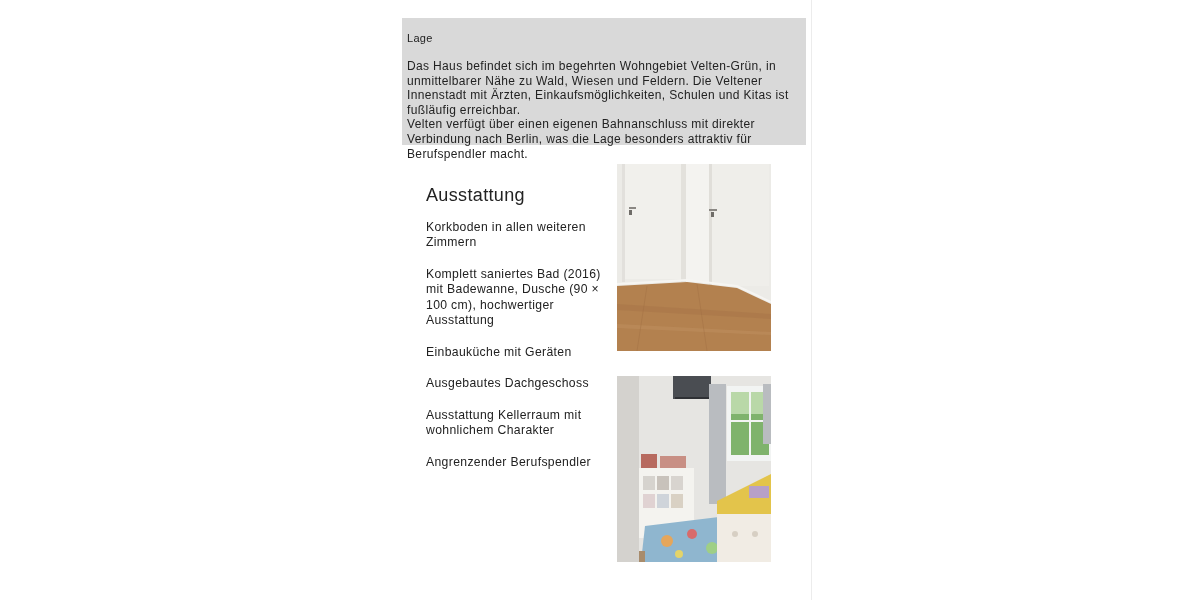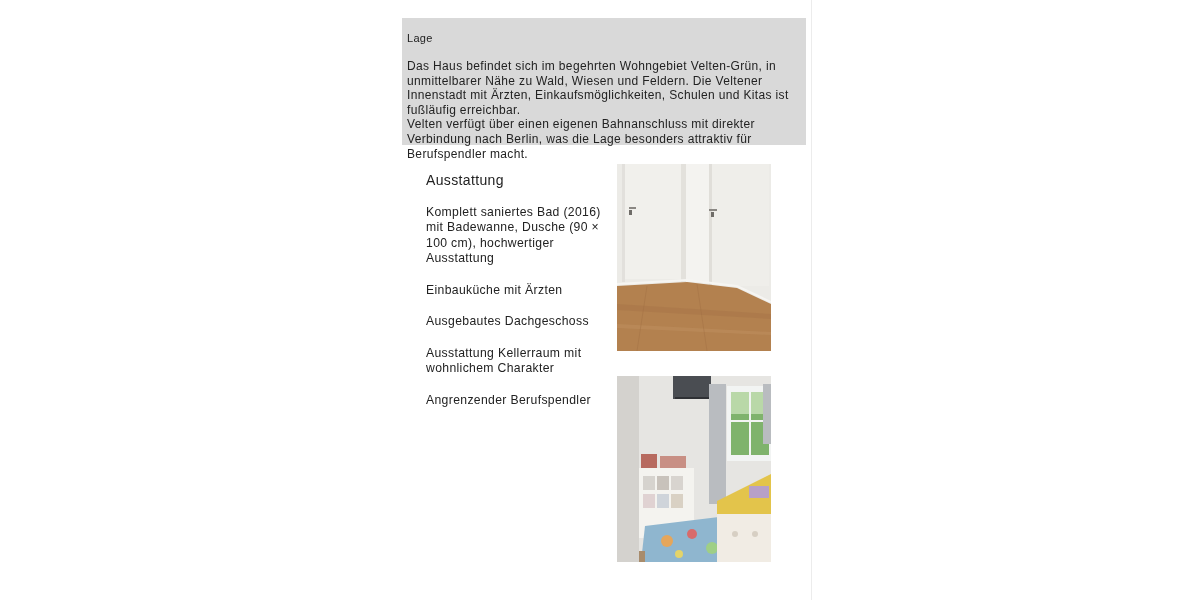--- a/index.html
+++ b/index.html
@@ -49,24 +49,24 @@
       margin: 0;
       white-space: pre-line;
     }
     .features {
       position: absolute;
       left: 426px;
       top: 170px;
       width: 175px;
     }
     .feat-title {
-      font-size: 14px;
+      font-size: 18px;
       line-height: 15.5px;
       letter-spacing: 0.35px;
-      margin: 3px 0 16px 0;
+      margin: 18px 0 16px 0;
       font-weight: normal;
     }
     .feat-list {
       list-style: none;
       margin: 0;
       padding: 0;
     }
     .feat-list li {
       font-size: 12.2px;
       line-height: 15.5px;
@@ -105,22 +105,23 @@
 
   <section class="lage-box">
     <h2 class="lage-title">Lage</h2>
     <p class="lage-text">Das Haus befindet sich im begehrten Wohngebiet Velten-Grün, in unmittelbarer Nähe zu Wald, Wiesen und Feldern. Die Veltener Innenstadt mit Ärzten, Einkaufsmöglichkeiten, Schulen und Kitas ist fußläufig erreichbar.
 Velten verfügt über einen eigenen Bahnanschluss mit direkter Verbindung nach Berlin, was die Lage besonders attraktiv für Berufspendler macht.</p>
   </section>
 
   <section class="features">
     <h2 class="feat-title">Ausstattung</h2>
     <ul class="feat-list">
+      <li>Korkboden in allen weiteren Zimmern</li>
       <li>Komplett saniertes Bad (2016) mit Badewanne, Dusche (90 × 100 cm), hochwertiger Ausstattung</li>
-      <li>Einbauküche mit Ärzten</li>
+      <li>Einbauküche mit Geräten</li>
       <li>Ausgebautes Dachgeschoss</li>
       <li>Ausstattung Kellerraum mit wohnlichem Charakter</li>
       <li>Angrenzender Berufspendler</li>
     </ul>
   </section>
 
   <div class="photo photo-1" title="Hallway with two white doors and wooden floor">
     <svg viewBox="0 0 154 187" preserveAspectRatio="none">
       <rect x="0" y="0" width="154" height="187" fill="#ecebe7"></rect>
 

